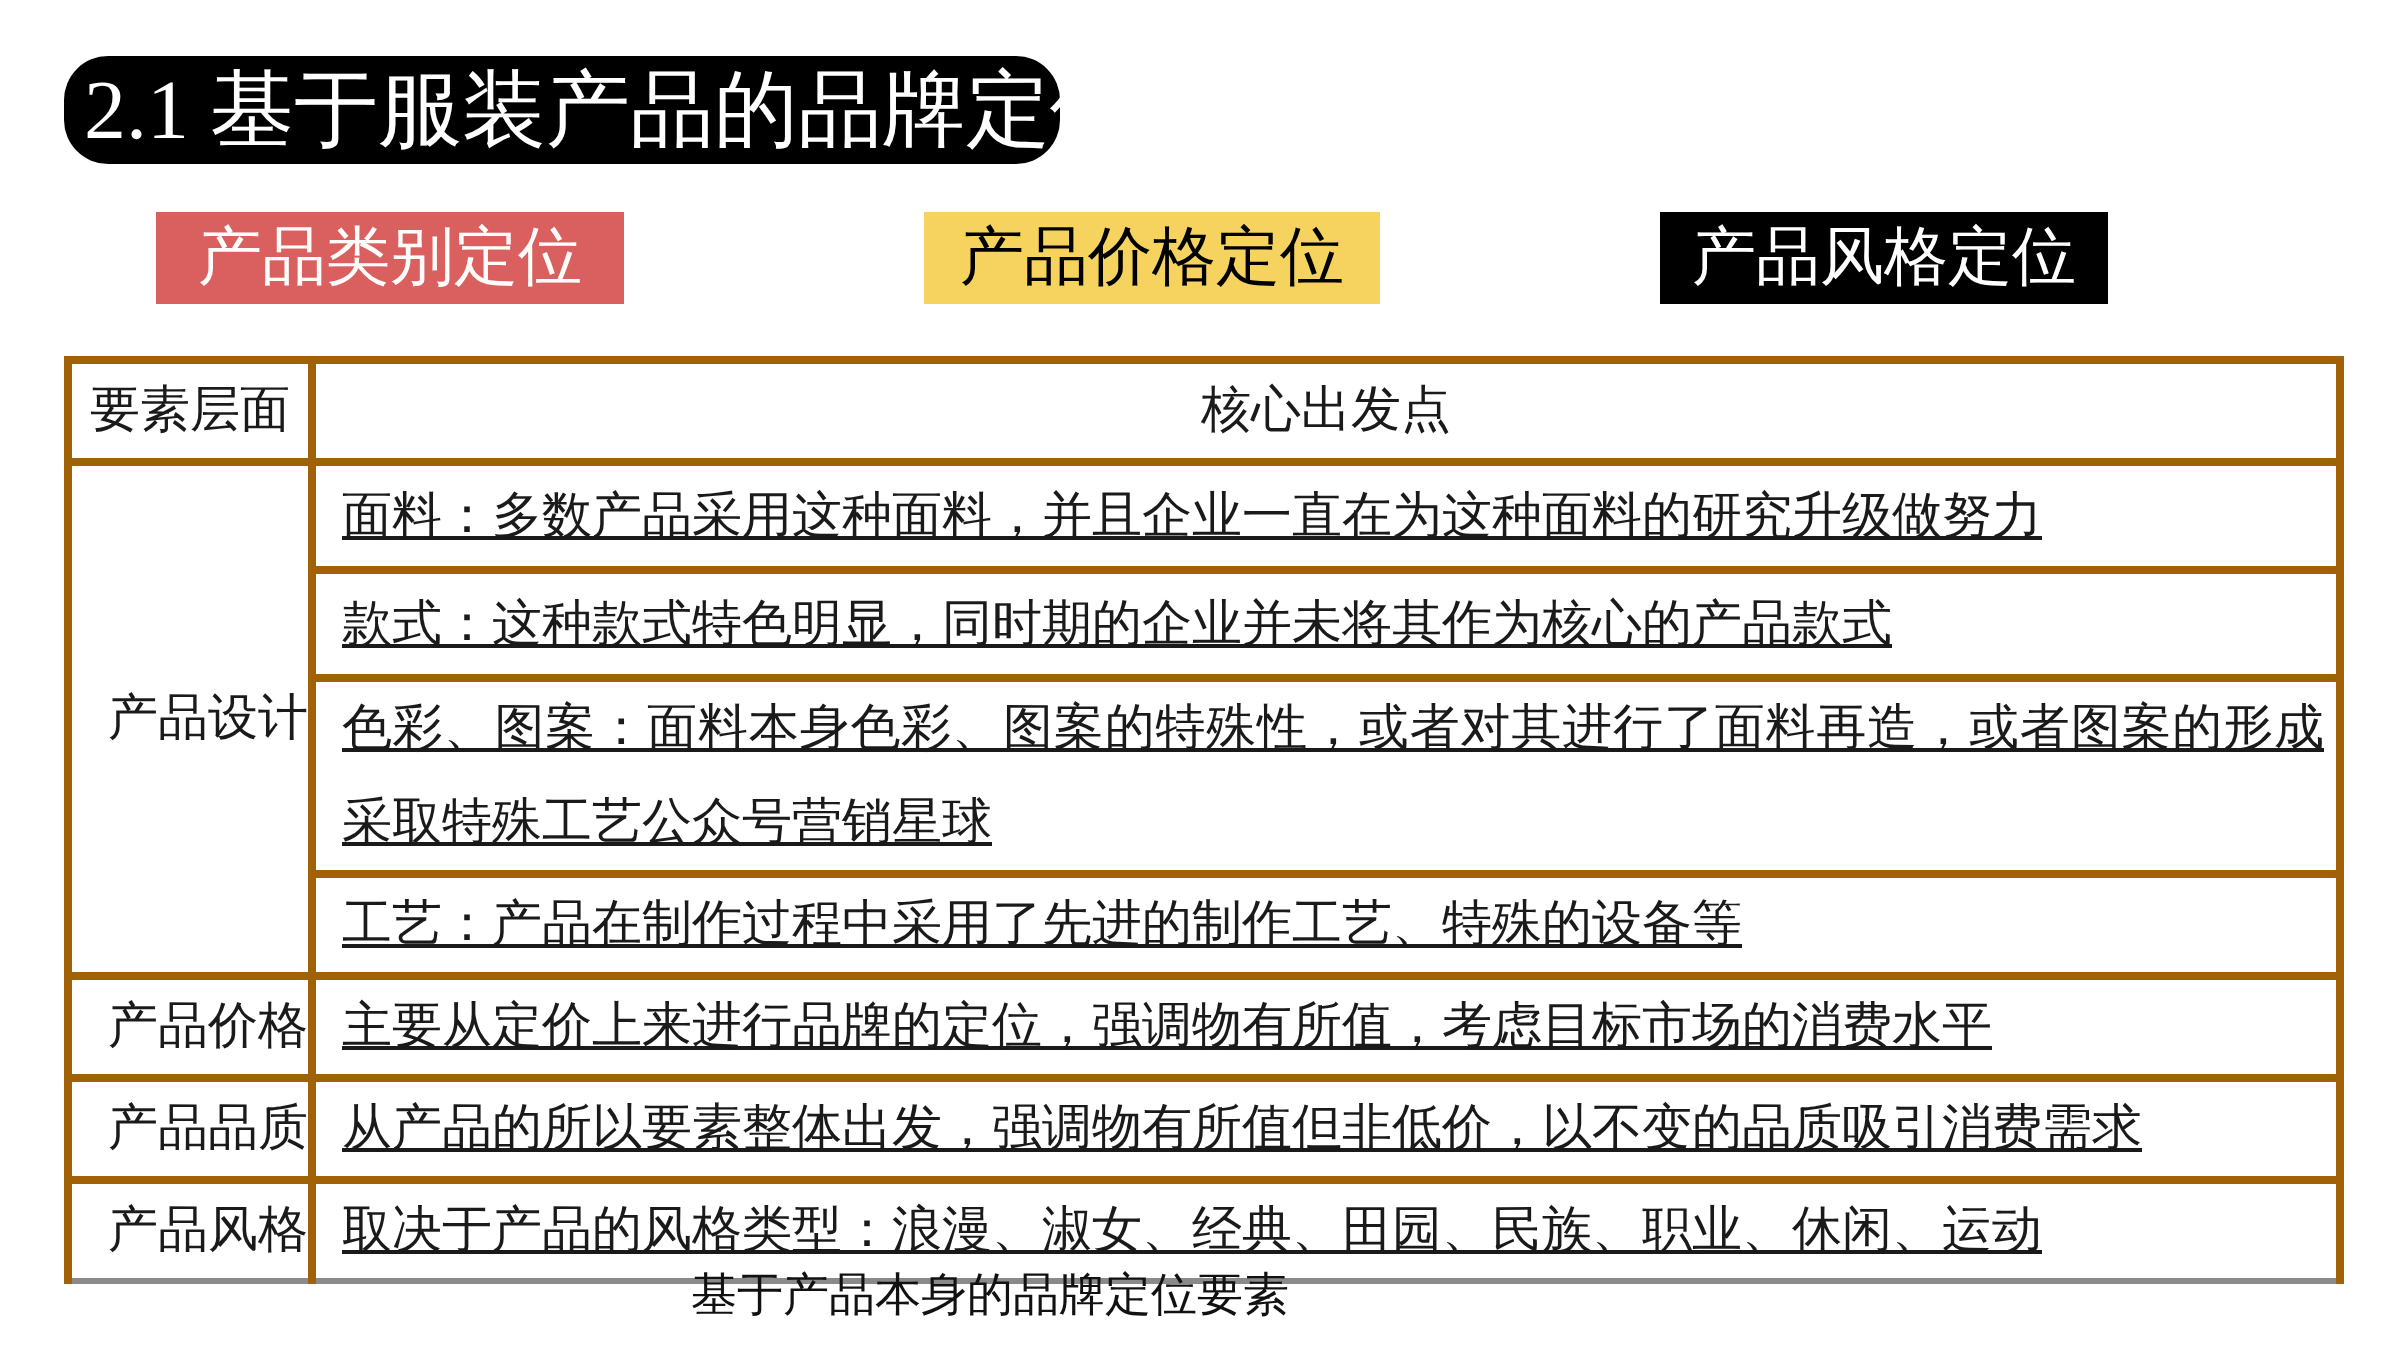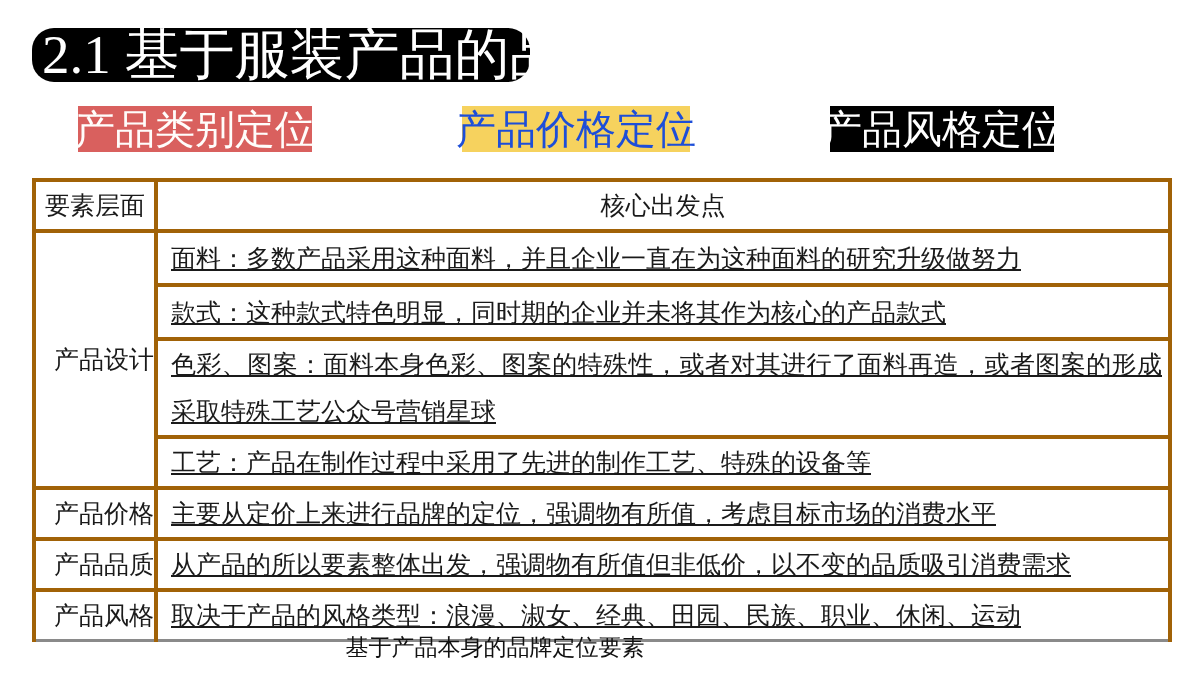--- a/index.html
+++ b/index.html
@@ -15,42 +15,42 @@
 
   
   .title-box {
     position: absolute;
     left: 32px;
     top: 28px;
     width: 498px;
     height: 54px;
     background: #000000;
     color: #ffffff;
-    font-size: 55px;
+    font-size: 42px;
     display: flex;
     align-items: center;
     padding-left: 10px;
     box-sizing: border-box;
     white-space: nowrap;
     border-radius: 22px;
   }
 
   
   .tag {
     position: absolute;
     top: 106px;
     height: 46px;
     display: flex;
     align-items: center;
     justify-content: center;
-    font-size: 40px;
+    font-size: 32px;
     white-space: nowrap;
   }
   .tag-category { left: 78px;  width: 234px; background: #d9605e; color: #fffdfb; }
-  .tag-price    { left: 462px; width: 228px; background: #f6d25e; color: #1d4ed8; }
+  .tag-price    { left: 462px; width: 228px; background: #f6d25e; color: #000000; }
   .tag-style    { left: 830px; width: 224px; background: #000000; color: #ffffff; }
 
   
   table.pos-table {
     position: absolute;
     left: 32px;
     top: 178px;
     width: 1136px;
     border-collapse: collapse;
     table-layout: fixed;

